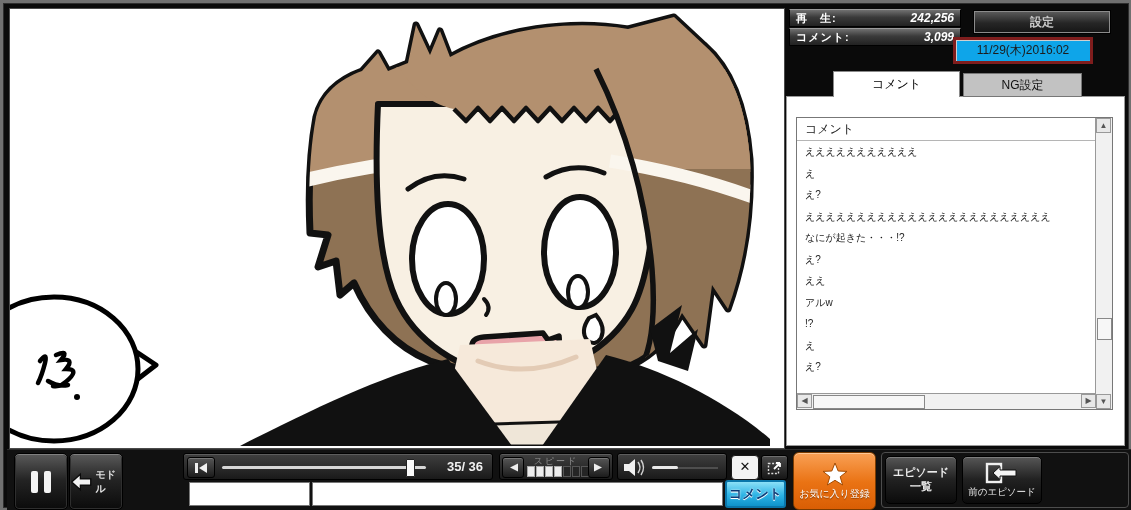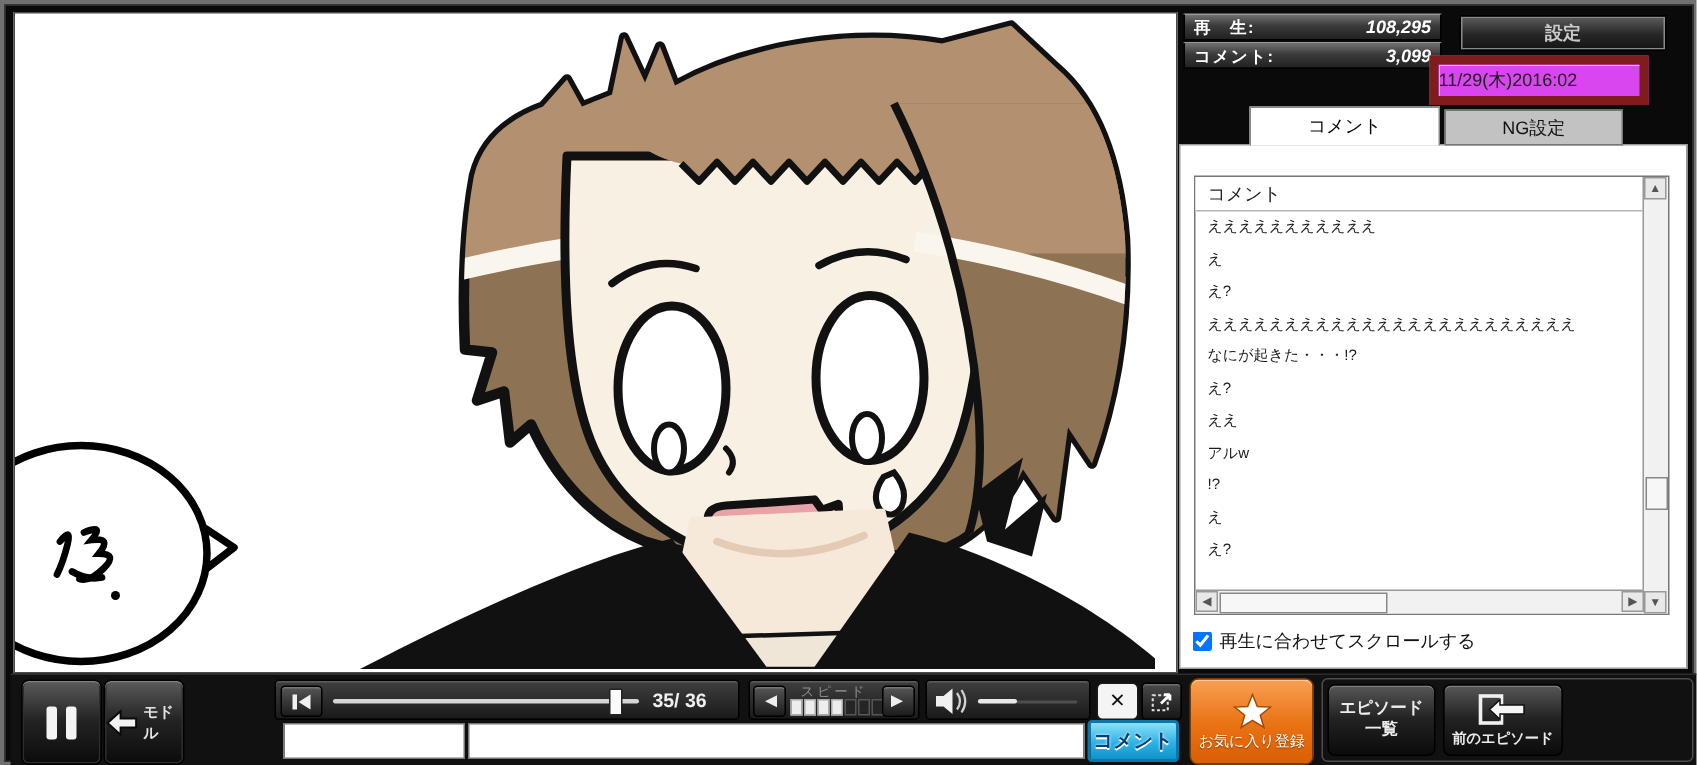--- a/index.html
+++ b/index.html
@@ -21,22 +21,22 @@
   .stat-row{height:16px;margin-bottom:1px;display:flex;justify-content:space-between;align-items:center;
     padding:0 6px;background:linear-gradient(180deg,#707070,#3a3a3a 45%,#222);
     border:1px solid #000;border-top-color:#9a9a9a;}
   .stat-label{color:#fff;font-size:11px;font-weight:bold;letter-spacing:1px;}
   .stat-value{color:#fff;font-size:12px;font-weight:bold;font-style:italic;}
   .settings-btn{position:absolute;left:188px;top:6px;width:136px;height:22px;
     background:linear-gradient(180deg,#5d5d5d,#262626 55%,#151515);
     border:1px solid #000;box-shadow:0 0 0 1px #8b8b8b inset;color:#c9c9c9;
     font-size:12px;font-weight:bold;text-align:center;line-height:22px;cursor:pointer;}
   .date-box{position:absolute;left:168px;top:33px;width:134px;height:21px;
-    background:#d946ef;border:6px solid #7f1d1d;box-shadow:1px 1px 0 #cfcfcf inset;
-    color:#1c1c1c;font-size:12px;text-align:left;line-height:21px;}
+    background:#0ea5e9;border:3px solid #7f1d1d;box-shadow:1px 1px 0 #cfcfcf inset;
+    color:#1c1c1c;font-size:12px;text-align:center;line-height:21px;}
   .tab{position:absolute;text-align:center;font-size:12px;cursor:pointer;box-sizing:border-box;}
   .tab-comment{left:48px;top:67px;width:127px;height:26px;background:#fff;color:#000;
     border:1px solid #8a8a8a;border-bottom:none;line-height:25px;z-index:3;}
   .tab-ng{left:178px;top:69px;width:119px;height:24px;background:#c2c2c2;color:#111;
     border:1px solid #777;line-height:23px;z-index:2;}
   .content{position:absolute;left:1px;top:92px;width:339px;height:350px;background:#fff;border:1px solid #9a9a9a;box-sizing:border-box;z-index:1;}
 
   .clist{position:absolute;left:9px;top:20px;width:317px;height:293px;border:1px solid #777;background:#fff;box-sizing:border-box;}
   .clist-head{position:absolute;left:0;top:0;right:16px;height:22px;line-height:22px;
     padding-left:8px;font-size:12px;color:#222;border-bottom:1px solid #b5b5b5;background:#fff;}
@@ -66,21 +66,21 @@
   .pausebars i{display:block;width:7px;height:22px;background:#f4f4f4;border-radius:2px;}
 
   .strip{position:absolute;top:3px;height:27px;background:linear-gradient(180deg,#3f3f3f,#1a1a1a);
     border:1px solid #000;box-shadow:inset 0 1px 0 #5d5d5d;border-radius:3px;box-sizing:border-box;}
   .minibtn{position:absolute;top:3px;width:20px;height:19px;border-radius:3px;cursor:pointer;
     background:linear-gradient(180deg,#565656,#1c1c1c);border:1px solid #000;box-shadow:inset 0 1px 0 #777;
     display:flex;align-items:center;justify-content:center;}
 
   .seektrack{position:absolute;left:8px;right:8px;top:12px;height:3px;background:#d6d6d6;border-radius:2px;}
   .seekthumb{position:absolute;top:-7px;width:7px;height:16px;background:#fafafa;border:1px solid #222;border-radius:1px;cursor:pointer;}
-  .pos{position:absolute;left:416px;top:3px;width:60px;height:27px;line-height:27px;color:#f0f0f0;
+  .pos{position:absolute;left:428px;top:3px;width:60px;height:27px;line-height:27px;color:#f0f0f0;
     font-size:13px;font-weight:bold;text-align:center;}
 
   .speedlabel{position:absolute;left:0;right:0;top:1px;text-align:center;font-size:9px;color:#8f8f8f;letter-spacing:2px;}
   .segs{position:absolute;left:27px;top:12px;display:flex;gap:1px;}
   .segs i{display:block;width:8px;height:11px;box-sizing:border-box;}
   .segs i.on{background:#ededed;border:1px solid #aaa;}
   .segs i.off{background:#252525;border:1px solid #565656;}
 
   .volfill{position:absolute;left:34px;top:12px;height:3px;background:#e9e9e9;border-radius:2px;}
   .voltrack{position:absolute;left:34px;right:8px;top:13px;height:2px;background:#4e4e4e;}
@@ -101,21 +101,21 @@
   .favbtn{position:absolute;left:786px;top:2px;width:81px;height:56px;border-radius:6px;cursor:pointer;
     background:linear-gradient(180deg,#f9a055,#ea7314 52%,#d95e04);border:1px solid #7c3c00;
     box-shadow:inset 0 1px 0 #ffc795;display:flex;flex-direction:column;align-items:center;justify-content:center;gap:1px;}
   .favbtn .lbl{font-size:10px;font-weight:normal;color:#fff;text-shadow:0 1px 1px #7a3700;}
 
   .epgroup{position:absolute;left:874px;top:2px;width:248px;height:56px;border:1px solid #4d4d4d;border-radius:4px;
     box-sizing:border-box;display:flex;gap:5px;padding:3px;}
   .epbtn{height:100%;border-radius:5px;cursor:pointer;box-sizing:border-box;
     background:linear-gradient(180deg,#575757,#222 48%,#0b0b0b);border:1px solid #000;
     box-shadow:inset 0 1px 0 #7d7d7d;display:flex;flex-direction:column;align-items:center;justify-content:center;gap:2px;}
-  .epbtn .lbl{font-size:9.5px;font-weight:bold;color:#ececec;white-space:nowrap;}
+  .epbtn .lbl{font-size:9.5px;font-weight:normal;color:#ececec;white-space:nowrap;}
   .epbtn .lbl2{font-size:11px;font-weight:bold;color:#ececec;line-height:1.25;text-align:center;}
   .ep-list{width:72px;} .ep-prev{width:80px;} .ep-next{width:80px;}
 </style>
 </head>
 <body>
 
 <div class="frame">
 
   <div class="video">
     <svg width="772" height="437" viewBox="0 0 772 437">
@@ -189,21 +189,21 @@
         <path d="M760,437 L760,430 C716,392 652,360 596,346 L532,437 Z" fill="#111"></path>
       </g>
     </svg>
   </div>
 
   <div class="rpanel">
 
     <div class="stats">
       <div class="stat-row">
         <span class="stat-label">再　生:</span>
-        <span class="stat-value">108,295</span>
+        <span class="stat-value">242,256</span>
       </div>
       <div class="stat-row">
         <span class="stat-label">コメント:</span>
         <span class="stat-value">3,099</span>
       </div>
     </div>
 
     <div class="settings-btn">設定</div>
     <div class="date-box">11/29(木)2016:02</div>
 
@@ -230,24 +230,20 @@
           <div class="sbtn" style="top:0;">▲</div>
           <div class="vthumb"></div>
           <div class="sbtn" style="bottom:0;top:auto;">▼</div>
         </div>
         <div class="hscroll">
           <div class="hbtn" style="left:0;">◀</div>
           <div class="hthumb"></div>
           <div class="hbtn" style="right:0;">▶</div>
         </div>
       </div>
-      <label class="autoscroll">
-        <input type="checkbox" checked="" style="">
-        <span>再生に合わせてスクロールする</span>
-      </label>
     </div>
   </div>
 
   <div class="bbar">
 
     <div class="bigbtn" style="left:7px;">
       <span class="pausebars">
           <i></i>
           <i></i>
         </span>

